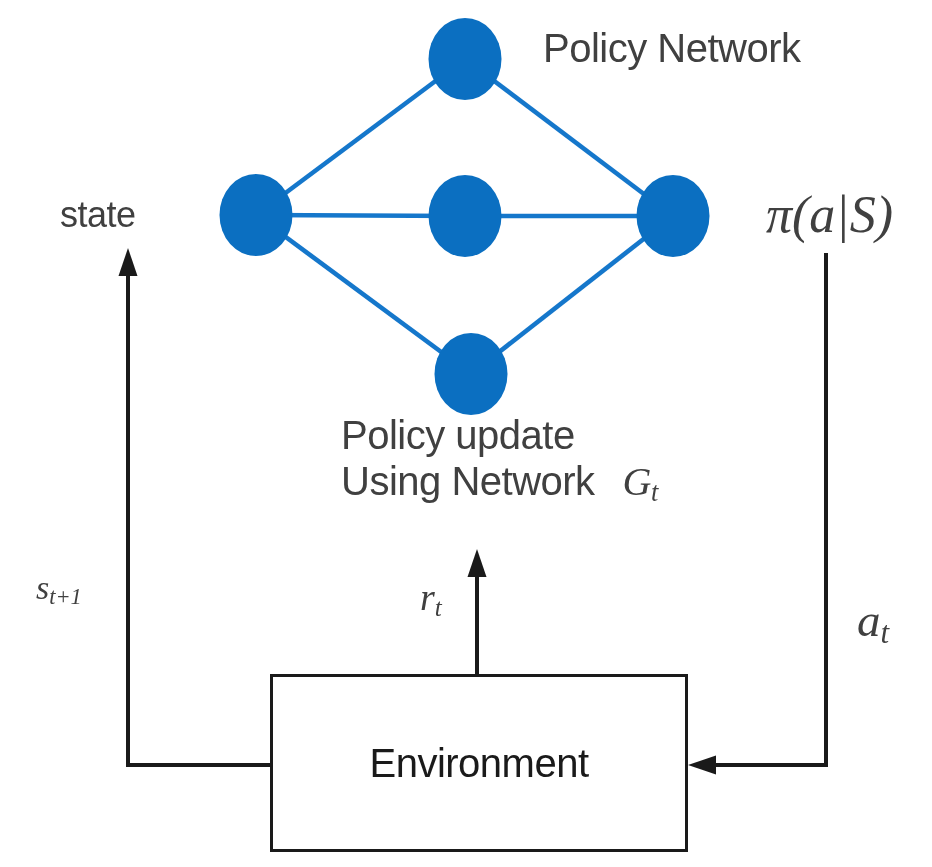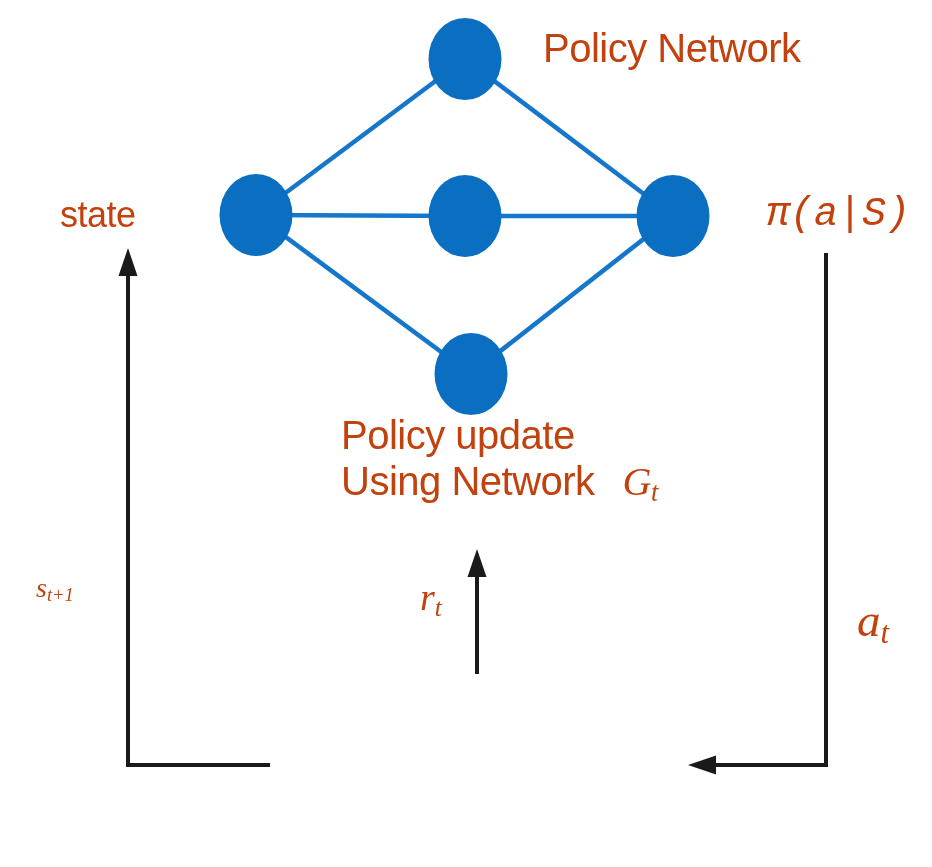--- a/index.html
+++ b/index.html
@@ -13,39 +13,39 @@
     color: #1a1a1a;
   }
   #scene {
     position: absolute;
     left: 0; top: 0;
     width: 932px; height: 867px;
   }
   .label {
     position: absolute;
     white-space: nowrap;
-    color: #c2410c;
+    color: #404040;
   }
   .sans-lg { font-size: 40px; line-height: 46px; letter-spacing: -0.5px; }
   .sans-md { font-size: 36px; line-height: 42px; letter-spacing: -0.5px; }
   .math {
     font-family: "Liberation Serif", serif;
     font-style: italic;
   }
   .sub {
     font-size: 0.66em;
     vertical-align: -0.22em;
     letter-spacing: 0;
   }
   #policy-network-label { left: 543px; top: 25px; }
   #state-label { left: 60px; top: 194px; width: 140px; }
-  #pi-label { left: 766px; top: 192px; font-size: 40px; line-height: 46px; font-family: Liberation Mono, monospace; }
+  #pi-label { left: 766px; top: 192px; font-size: 52px; line-height: 46px; }
   #policy-update-label { left: 341px; top: 412px; }
   #return-symbol { margin-left: 28px; }
-  #s-next-label { left: 36px; top: 566px; font-size: 28px; line-height: 44px; }
+  #s-next-label { left: 36px; top: 566px; font-size: 34px; line-height: 44px; }
   #r-label { left: 420px; top: 575px; font-size: 38px; line-height: 44px; font-style: italic; }
   #a-label { left: 857px; top: 598px; font-size: 47px; line-height: 44px; }
   #environment-box {
     position: absolute;
     left: 270px; top: 674px;
     width: 418px; height: 178px;
     box-sizing: border-box;
     border: 3px solid #1a1a1a;
     background: #ffffff;
     display: flex;
@@ -85,20 +85,23 @@
       <path d="M 477 674 L 477 575" fill="none" stroke="#1a1a1a" stroke-width="4"></path>
       <polygon points="477,549 467.5,577 486.5,577" fill="#1a1a1a"></polygon>
     </g>
 
     <g>
       <path d="M 826 253 L 826 765 L 714 765" fill="none" stroke="#1a1a1a" stroke-width="4"></path>
       <polygon points="688,765 716,755.5 716,774.5" fill="#1a1a1a"></polygon>
     </g>
   </svg>
 
+  <div id="environment-box">
+    <span class="sans-lg">Environment</span>
+  </div>
 
   <div class="label sans-lg" id="policy-network-label">Policy Network</div>
 
   <div class="label sans-md" id="state-label">state</div>
 
   <div class="label math" id="pi-label">π(a|S)</div>
 
   <div class="label sans-lg" id="policy-update-label">
     <div>Policy update</div>
     <div>

